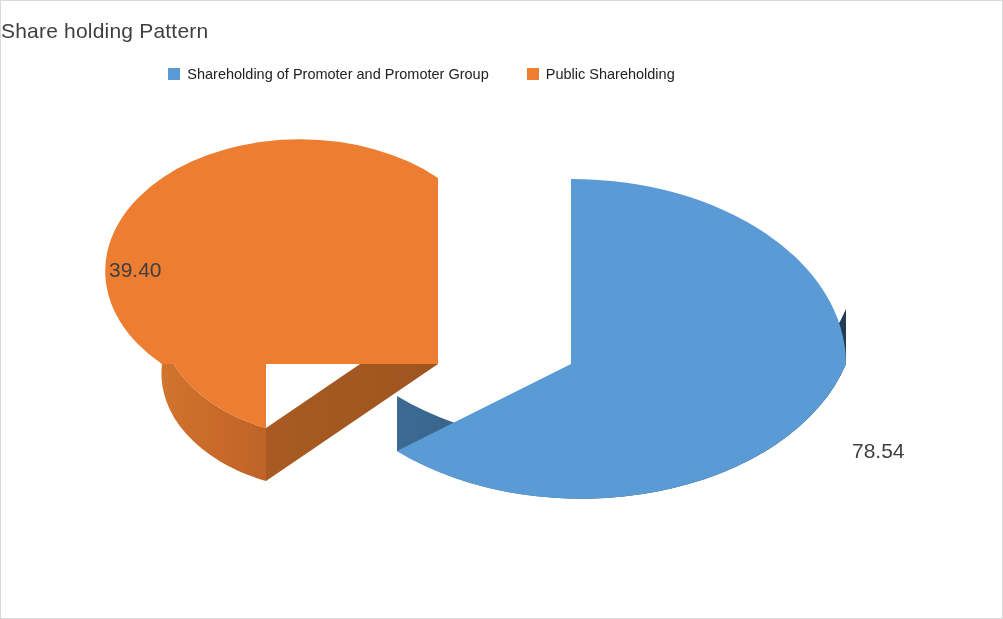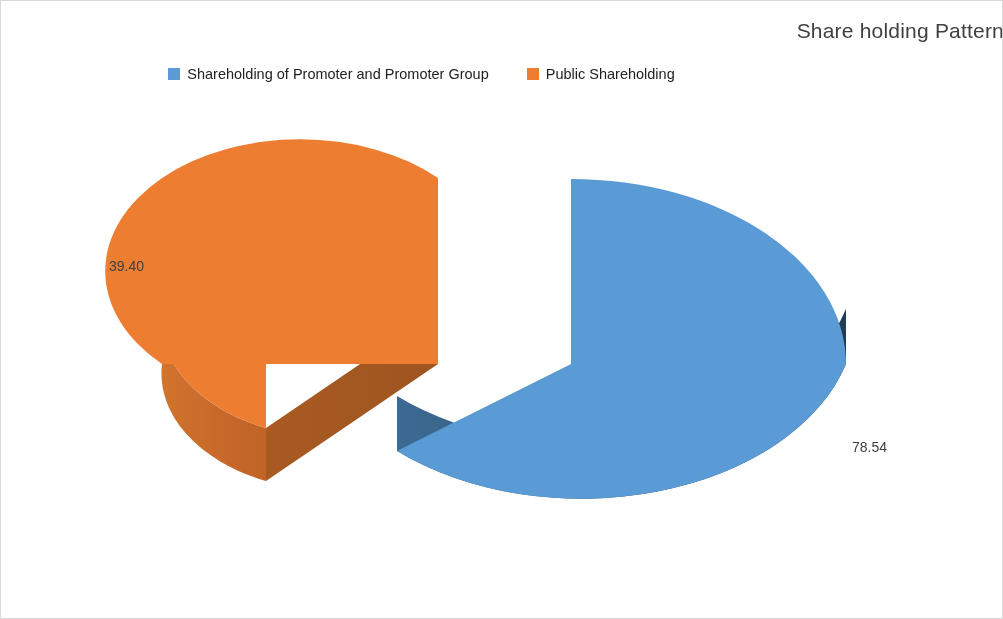--- a/index.html
+++ b/index.html
@@ -17,21 +17,21 @@
     background: #ffffff;
     box-sizing: border-box;
     border: 1px solid #d9d9d9;
     overflow: hidden;
   }
   #chart-title {
     position: absolute;
     left: 0;
     top: 18px;
     width: 1003px;
-    text-align: right;
+    text-align: left;
     font-size: 21px;
     color: #3f3f3f;
     letter-spacing: 0.2px;
     font-weight: 400;
     white-space: pre;
   }
   #legend {
     position: absolute;
     left: 0;
     top: 66px;
@@ -60,21 +60,21 @@
   }
   #pie-svg {
     position: absolute;
     left: 0;
     top: 0;
     width: 1003px;
     height: 619px;
   }
   .data-label {
     position: absolute;
-    font-size: 14px;
+    font-size: 21px;
     color: #3f3f3f;
     white-space: nowrap;
     line-height: 1;
   }
   #label-orange { left: 108px; top: 258px; }
   #label-blue   { left: 851px; top: 439px; }
 </style>
 </head>
 <body>
 

